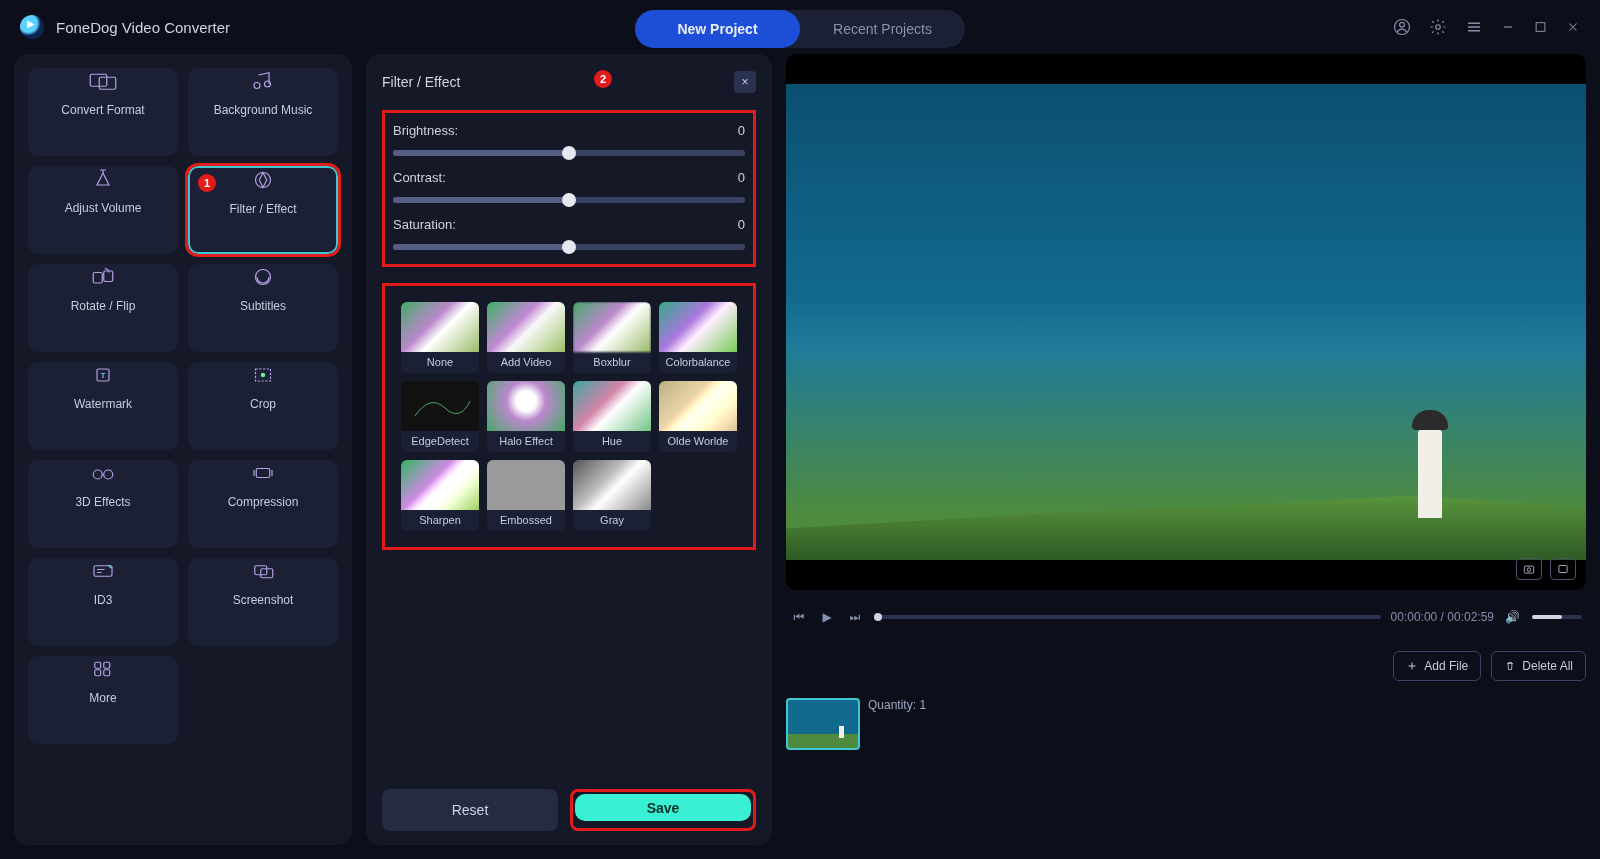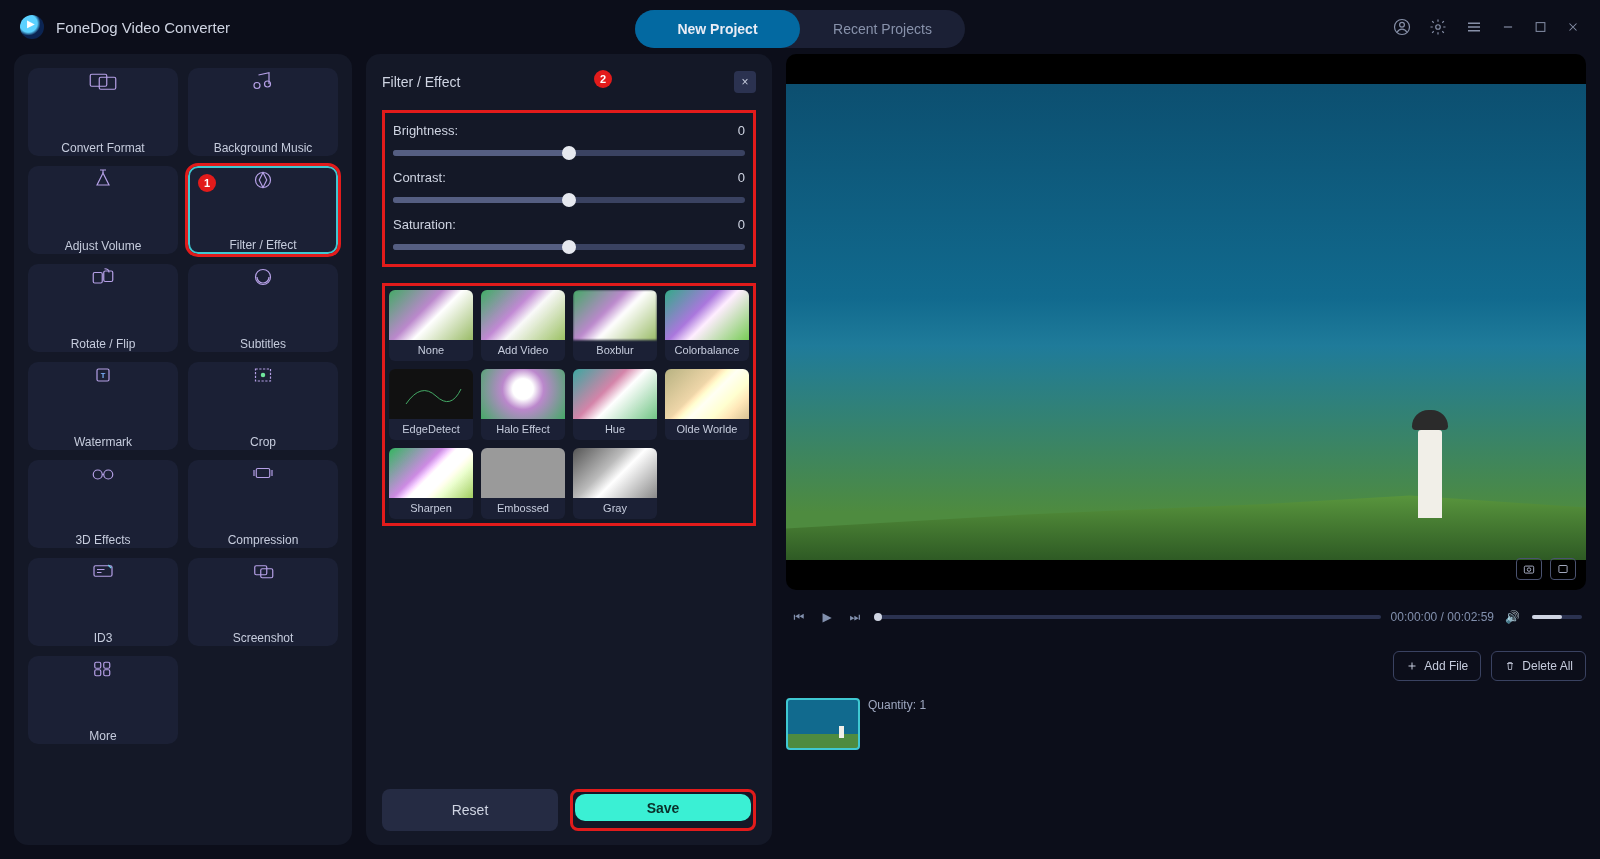--- a/index.html
+++ b/index.html
@@ -9,33 +9,33 @@
   .titlebar { height: 54px; display: flex; align-items: center; padding: 16px 20px; }
   .logo { width: 24px; height: 24px; border-radius: 50%; background: radial-gradient(circle at 35% 35%, #5bd1ff 0 40%, #0b2452 55%); position: relative; margin-right: 12px; }
   .logo:after { content: "▶"; position: absolute; left: 7px; top: 3px; font-size: 10px; color: #fff; }
   .app-title { font-size: 15px; color: #cfd4e2; }
 
   .tabs-center { position: absolute; left: 50%; transform: translateX(-50%); top: 10px;
                  background: #1b2035; border-radius: 22px; height: 38px; width: 330px;
                  display: flex; align-items: center; }
   .tab { flex: 1; text-align: center; font-size: 14px; color: #8892ab; cursor: pointer;
          height: 100%; display: flex; align-items: center; justify-content: center; border-radius: 22px; }
-  .tab.active { background: #0369a1; color: #e9ecf5; font-weight: 600; }
+  .tab.active { background: #1d4ed8; color: #e9ecf5; font-weight: 600; }
 
   .titlebar-right { margin-left: auto; display: flex; gap: 18px; align-items: center; }
   .top-icon { width: 18px; height: 18px; color: #8790a8; cursor: pointer; }
 
   
   .main { display: flex; gap: 14px; padding: 0 14px 14px 14px; height: calc(100% - 54px); }
 
   
   .palette { width: 338px; background: #141827; border-radius: 14px; padding: 14px; }
   .palette-grid { display: grid; grid-template-columns: 1fr 1fr; gap: 10px; }
   .tool-card { background: #1b2035; border-radius: 10px; height: 88px;
-               display: flex; flex-direction: column; align-items: center; justify-content: space-between;
+               display: flex; flex-direction: column; align-items: center; justify-content: flex-start;
                gap: 10px; cursor: pointer; position: relative;
                border: 1px solid transparent; }
   .tool-card.selected { border: 2px solid #3fc8d2; }
   .tool-card.hi-red { outline: 3px solid #e21b1b; }
   .tool-label { font-size: 12px; color: #c6ccdd; }
   .tool-icon { width: 30px; height: 24px; display: flex; align-items: center; justify-content: center; }
   .tool-icon svg { width: 100%; height: 100%; }
   .badge-dot { position: absolute; top: 6px; left: 8px; width: 18px; height: 18px; border-radius: 50%;
                background: #e21b1b; color: #fff; font-size: 11px; font-weight: 700;
                display: flex; align-items: center; justify-content: center; }
@@ -51,21 +51,21 @@
 
   .sliders-box { border: 3px solid #e21b1b; padding: 10px 8px 14px 8px; position: relative; margin-bottom: 16px; }
   .slider-row { margin-bottom: 14px; }
   .slider-row:last-child { margin-bottom: 0; }
   .slider-head { display: flex; justify-content: space-between; font-size: 13px; color: #cfd4e2; margin-bottom: 12px; }
   .slider-track { height: 6px; background: #3a4261; border-radius: 3px; position: relative; }
   .slider-track .fill { position: absolute; left: 0; top: 0; bottom: 0; width: 50%; background: #555e82; border-radius: 3px; }
   .slider-thumb { position: absolute; top: 50%; left: 50%; transform: translate(-50%,-50%);
                   width: 14px; height: 14px; border-radius: 50%; background: #e6e8ef; }
 
-  .filters-box { border: 3px solid #e21b1b; padding: 4px; }
+  .filters-box { border: 3px solid #e21b1b; padding: 16px; }
   .filters-grid { display: grid; grid-template-columns: repeat(4, 1fr); gap: 8px; }
   .filter-card { background: #1b2035; border-radius: 6px; overflow: hidden; cursor: pointer;
                  display: flex; flex-direction: column; }
   .filter-thumb { height: 50px; display:flex;align-items:center;justify-content:center; }
   .filter-label { font-size: 11px; color: #c6ccdd; text-align: center; padding: 4px 0 5px; }
 
   .editor-foot { margin-top: auto; display: flex; gap: 12px; padding-top: 14px; justify-content: space-between; }
   .btn { flex: 1; height: 42px; border-radius: 8px; display: flex; align-items: center; justify-content: center;
          font-size: 14px; cursor: pointer; position: relative; }
   .btn-reset { background: #252b43; color: #cfd4e2; }

